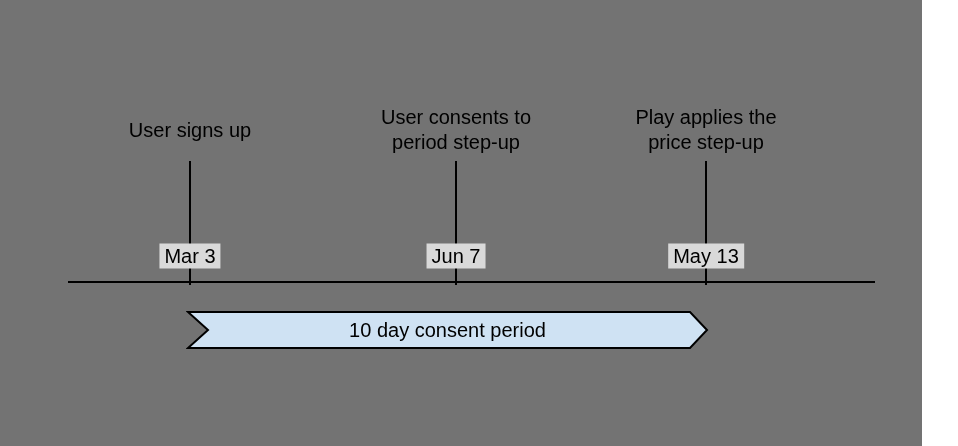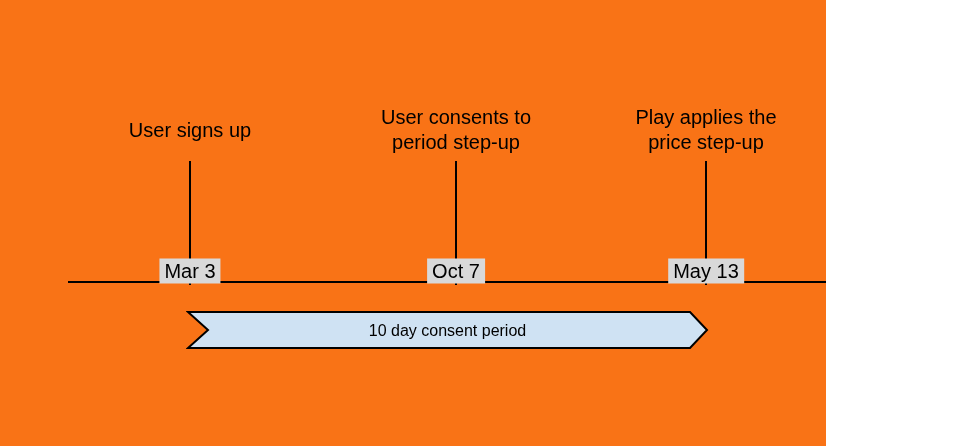--- a/index.html
+++ b/index.html
@@ -2,23 +2,23 @@
 <html style="--line-color: #000000; --text-color: #000000; --date-bg: #d9d9d9; --banner-fill: #cfe2f3; --banner-stroke: #000000;"><head>
 <meta charset="utf-8">
 <style>
   html, body {
     margin: 0;
     padding: 0;
     background: #ffffff;
   }
   .canvas {
     position: relative;
-    width: 826px;
+    width: 922px;
     height: 446px;
-    background: #f97316;
+    background: #737373;
     overflow: hidden;
     font-family: "Liberation Sans", "DejaVu Sans", sans-serif;
     color: var(--text-color, #000000);
   }
   .timeline-line {
     position: absolute;
     left: 68px;
     top: 281px;
     width: 807px;
     height: 2px;
@@ -48,21 +48,21 @@
   .event-tick {
     position: absolute;
     top: 161px;
     left: -1px;
     width: 2px;
     height: 124px;
     background: var(--line-color, #000000);
   }
   .event-date {
     position: absolute;
-    top: 271px;
+    top: 256px;
     left: 0;
     transform: translate(-50%, -50%);
     background: var(--date-bg, #d9d9d9);
     font-size: 20px;
     line-height: 25px;
     padding: 0 5px;
     white-space: nowrap;
   }
   .banner-svg {
     position: absolute;
@@ -79,42 +79,42 @@
   }
   .banner-label {
     position: absolute;
     left: 188px;
     top: 312px;
     width: 519px;
     height: 36px;
     display: flex;
     align-items: center;
     justify-content: center;
-    font-size: 16px;
+    font-size: 20px;
     line-height: 25px;
   }
 </style>
 </head>
 <body>
 
 <div class="canvas">
 
   <div class="timeline-line"></div>
 
   <div class="event event-1">
     <div class="event-label">User signs up</div>
     <div class="event-tick"></div>
     <div class="event-date">Mar 3</div>
   </div>
 
   <div class="event event-2">
     <div class="event-label">User consents to
 period step-up</div>
     <div class="event-tick"></div>
-    <div class="event-date">Oct 7</div>
+    <div class="event-date">Jun 7</div>
   </div>
 
   <div class="event event-3">
     <div class="event-label">Play applies the
 price step-up</div>
     <div class="event-tick"></div>
     <div class="event-date">May 13</div>
   </div>
 
   <svg class="banner-svg" viewBox="0 0 524 40" xmlns="http://www.w3.org/2000/svg">

